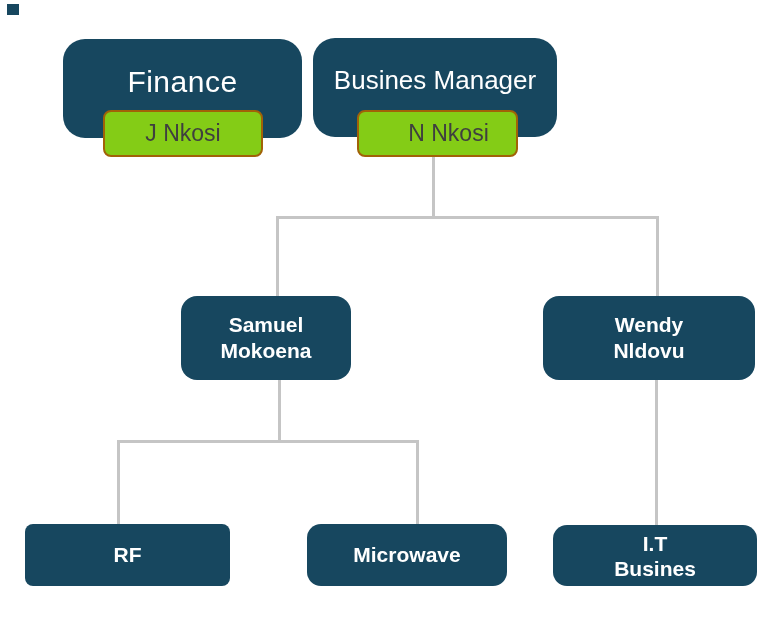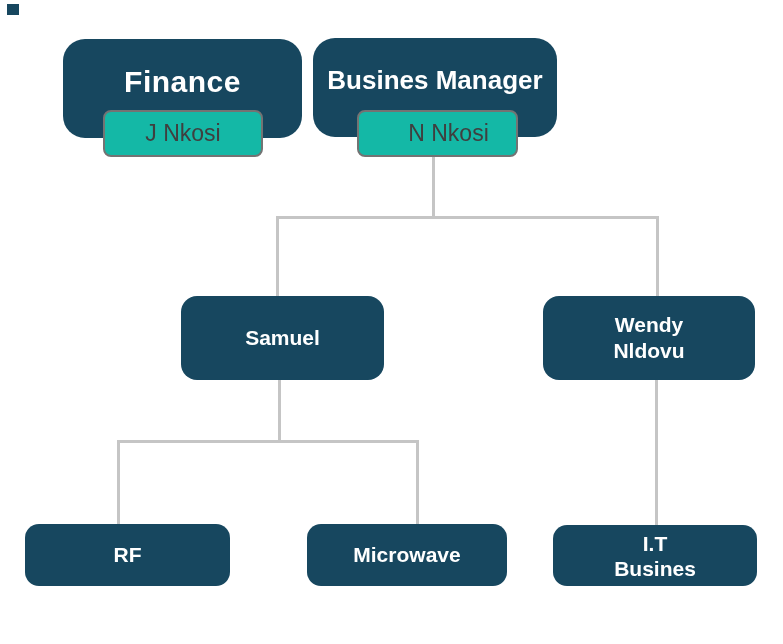--- a/index.html
+++ b/index.html
@@ -6,23 +6,23 @@
   html,body{margin:0;padding:0;background:#ffffff;}
   .canvas{
     position:relative;width:783px;height:644px;background:#ffffff;
     font-family:"Liberation Sans",sans-serif;overflow:hidden;
   }
   .node{
     position:absolute;background:#17475F;color:#ffffff;
     display:flex;flex-direction:column;align-items:center;justify-content:center;
     text-align:center;box-sizing:border-box;
   }
-  .node .line{display:block;font-weight:bold;}
+  .node .line{display:block;}
   .sublabel{
-    position:absolute;background:#14b8a6;border:2px solid #737373;border-radius:8px;
+    position:absolute;background:#84cc16;border:2px solid #a16207;border-radius:8px;
     color:#3F3F3F;display:flex;align-items:center;justify-content:center;
     box-sizing:border-box;z-index:3;
   }
   .hline,.vline{position:absolute;background:#C5C5C5;z-index:1;}
   .node{z-index:2;}
   .corner-mark{position:absolute;background:#17475F;z-index:2;}
   .t-big{font-size:30px;letter-spacing:0.5px;}
   .t-med{font-size:26px;}
   .t-sub{font-size:23px;}
   .t-node{font-size:21px;font-weight:600;line-height:26px;}
@@ -52,30 +52,31 @@
     <span>J Nkosi</span>
   </div>
 
   <div class="node t-med" style="left:313px;top:38px;width:244px;height:99px;border-radius:22px;padding-bottom:14px;">
     <span class="line">Busines Manager</span>
   </div>
   <div class="sublabel t-sub" style="left:357px;top:110px;width:161px;height:47px;padding-left:22px;">
     <span>N Nkosi</span>
   </div>
 
-  <div class="node t-node" style="left:181px;top:296px;width:203px;height:84px;border-radius:16px;">
+  <div class="node t-node" style="left:181px;top:296px;width:170px;height:84px;border-radius:16px;">
     <span class="line">Samuel</span>
+    <span class="line">Mokoena</span>
   </div>
 
   <div class="node t-node" style="left:543px;top:296px;width:212px;height:84px;border-radius:16px;">
     <span class="line">Wendy</span>
     <span class="line">Nldovu</span>
   </div>
 
-  <div class="node t-small" style="left:25px;top:524px;width:205px;height:62px;border-radius:14px;">
+  <div class="node t-small" style="left:25px;top:524px;width:205px;height:62px;border-radius:8px;">
     <span class="line">RF</span>
   </div>
 
   <div class="node t-small" style="left:307px;top:524px;width:200px;height:62px;border-radius:14px;">
     <span class="line">Microwave</span>
   </div>
 
   <div class="node t-small" style="left:553px;top:525px;width:204px;height:61px;border-radius:14px;line-height:25px;">
     <span class="line">I.T</span>
     <span class="line">Busines</span>

